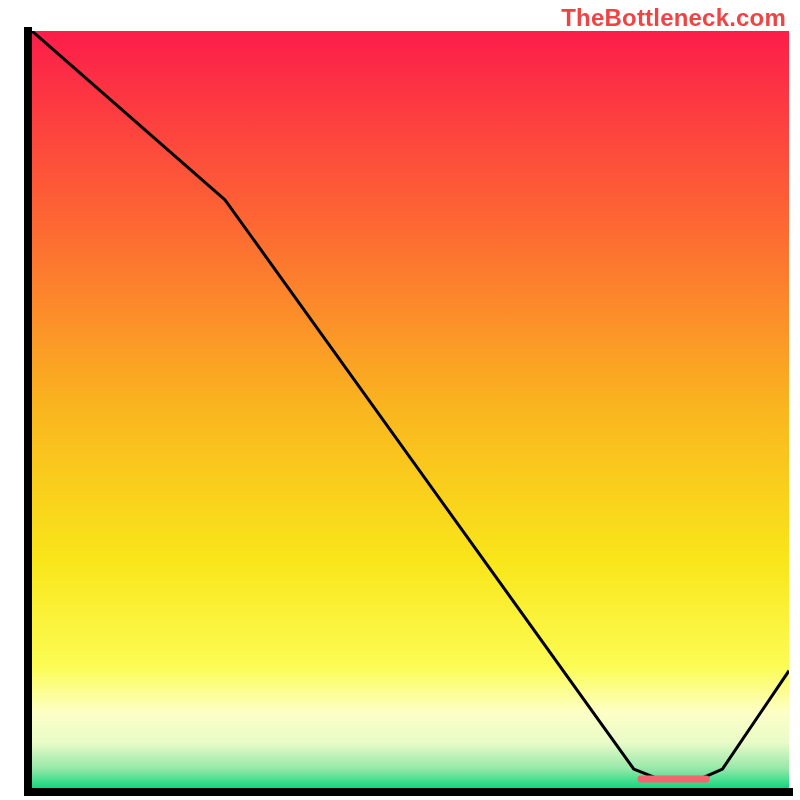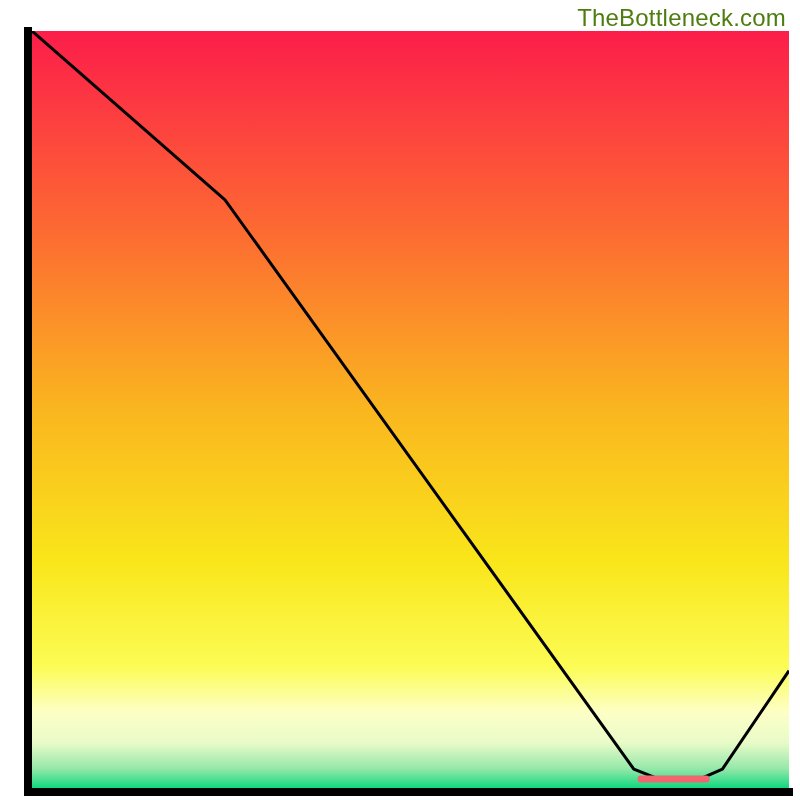--- a/index.html
+++ b/index.html
@@ -14,22 +14,22 @@
   .stage {
     position: relative;
     width: 800px;
     height: 800px;
   }
   .watermark {
     position: absolute;
     top: 4px;
     right: 14px;
     font-size: 24px;
-    font-weight: 400;
-    color: #4d7c0f;
+    font-weight: 700;
+    color: #ef4444;
     letter-spacing: 0.2px;
   }
   svg.chart {
     position: absolute;
     top: 0;
     left: 0;
   }
 </style>
 </head>
 <body>

